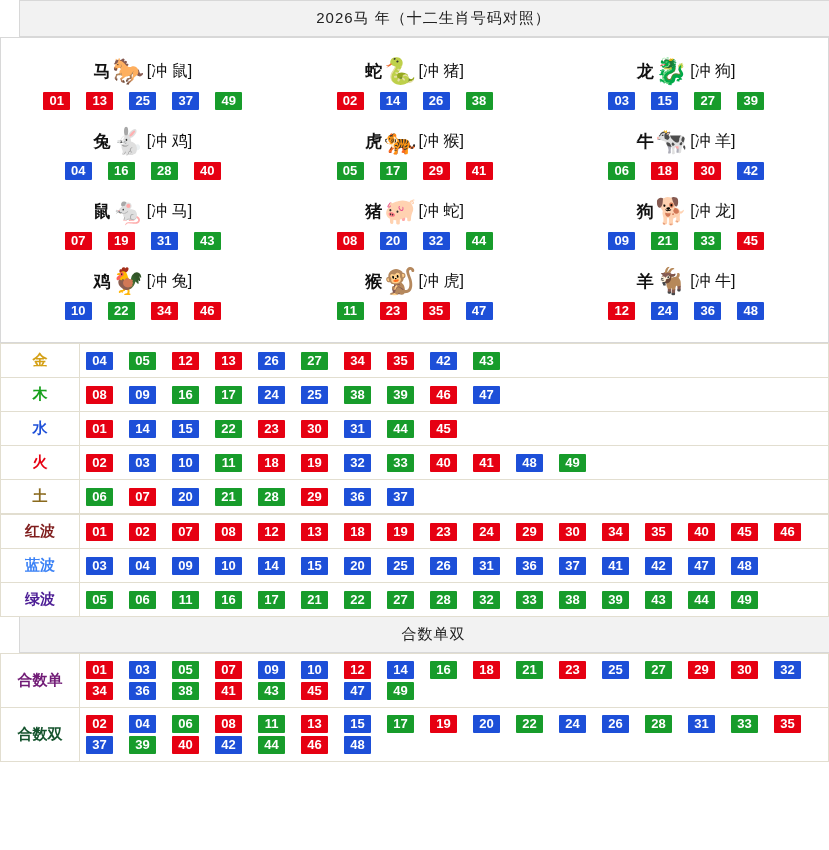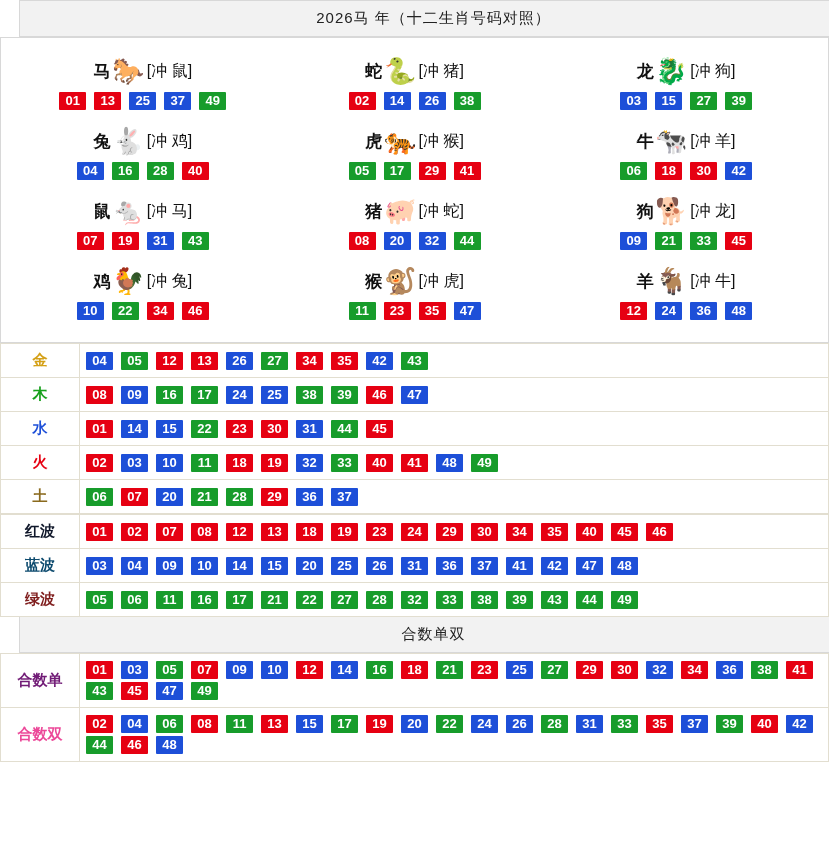--- a/index.html
+++ b/index.html
@@ -28,21 +28,21 @@
     align-items:center;
     justify-content:center;
     height:34px;
     font-size:16px;
     color:#111;
     white-space:nowrap;
   }
   .zname{font-weight:bold;font-size:17px;}
   .zemoji{font-size:26px;margin:0 2px;line-height:1;}
   .zclash{font-size:16px;color:#111;}
-  .nums{display:flex;gap:8px;margin-top:4px;}
+  .nums{display:flex;gap:16px;margin-top:4px;}
   .n{
     display:inline-block;
     min-width:21px;
     text-align:center;
     font-size:13px;
     font-weight:bold;
     color:#fff;
     padding:2px 3px;
     line-height:14px;
     border-radius:1px;
@@ -69,25 +69,25 @@
     font-weight:bold;
     background:#fff;
   }
   td.vals{background:#fff;}
   .vals .nums{margin-top:0;flex-wrap:wrap;row-gap:3px;}
   .lab-gold{color:#d4a017;}
   .lab-wood{color:#17a01c;}
   .lab-water{color:#1d4fd8;}
   .lab-fire{color:#e60012;}
   .lab-earth{color:#8a6a1e;}
-  .lab-red{color:#0f172a;}
-  .lab-blue{color:#0c4a6e;}
-  .lab-green{color:#7f1d1d;}
+  .lab-red{color:#7f1d1d;}
+  .lab-blue{color:#3b82f6;}
+  .lab-green{color:#4c1d95;}
   .lab-odd{color:#701a75;}
-  .lab-even{color:#ec4899;}
+  .lab-even{color:#14532d;}
   .title-bar{
     background:#f2f2f2;
     border:1px solid #d8d8d8;
     text-align:center;
     font-size:15px;
     color:#222;
     padding:8px 0;
     letter-spacing:1px;
     box-sizing:border-box;
     width:829px;

